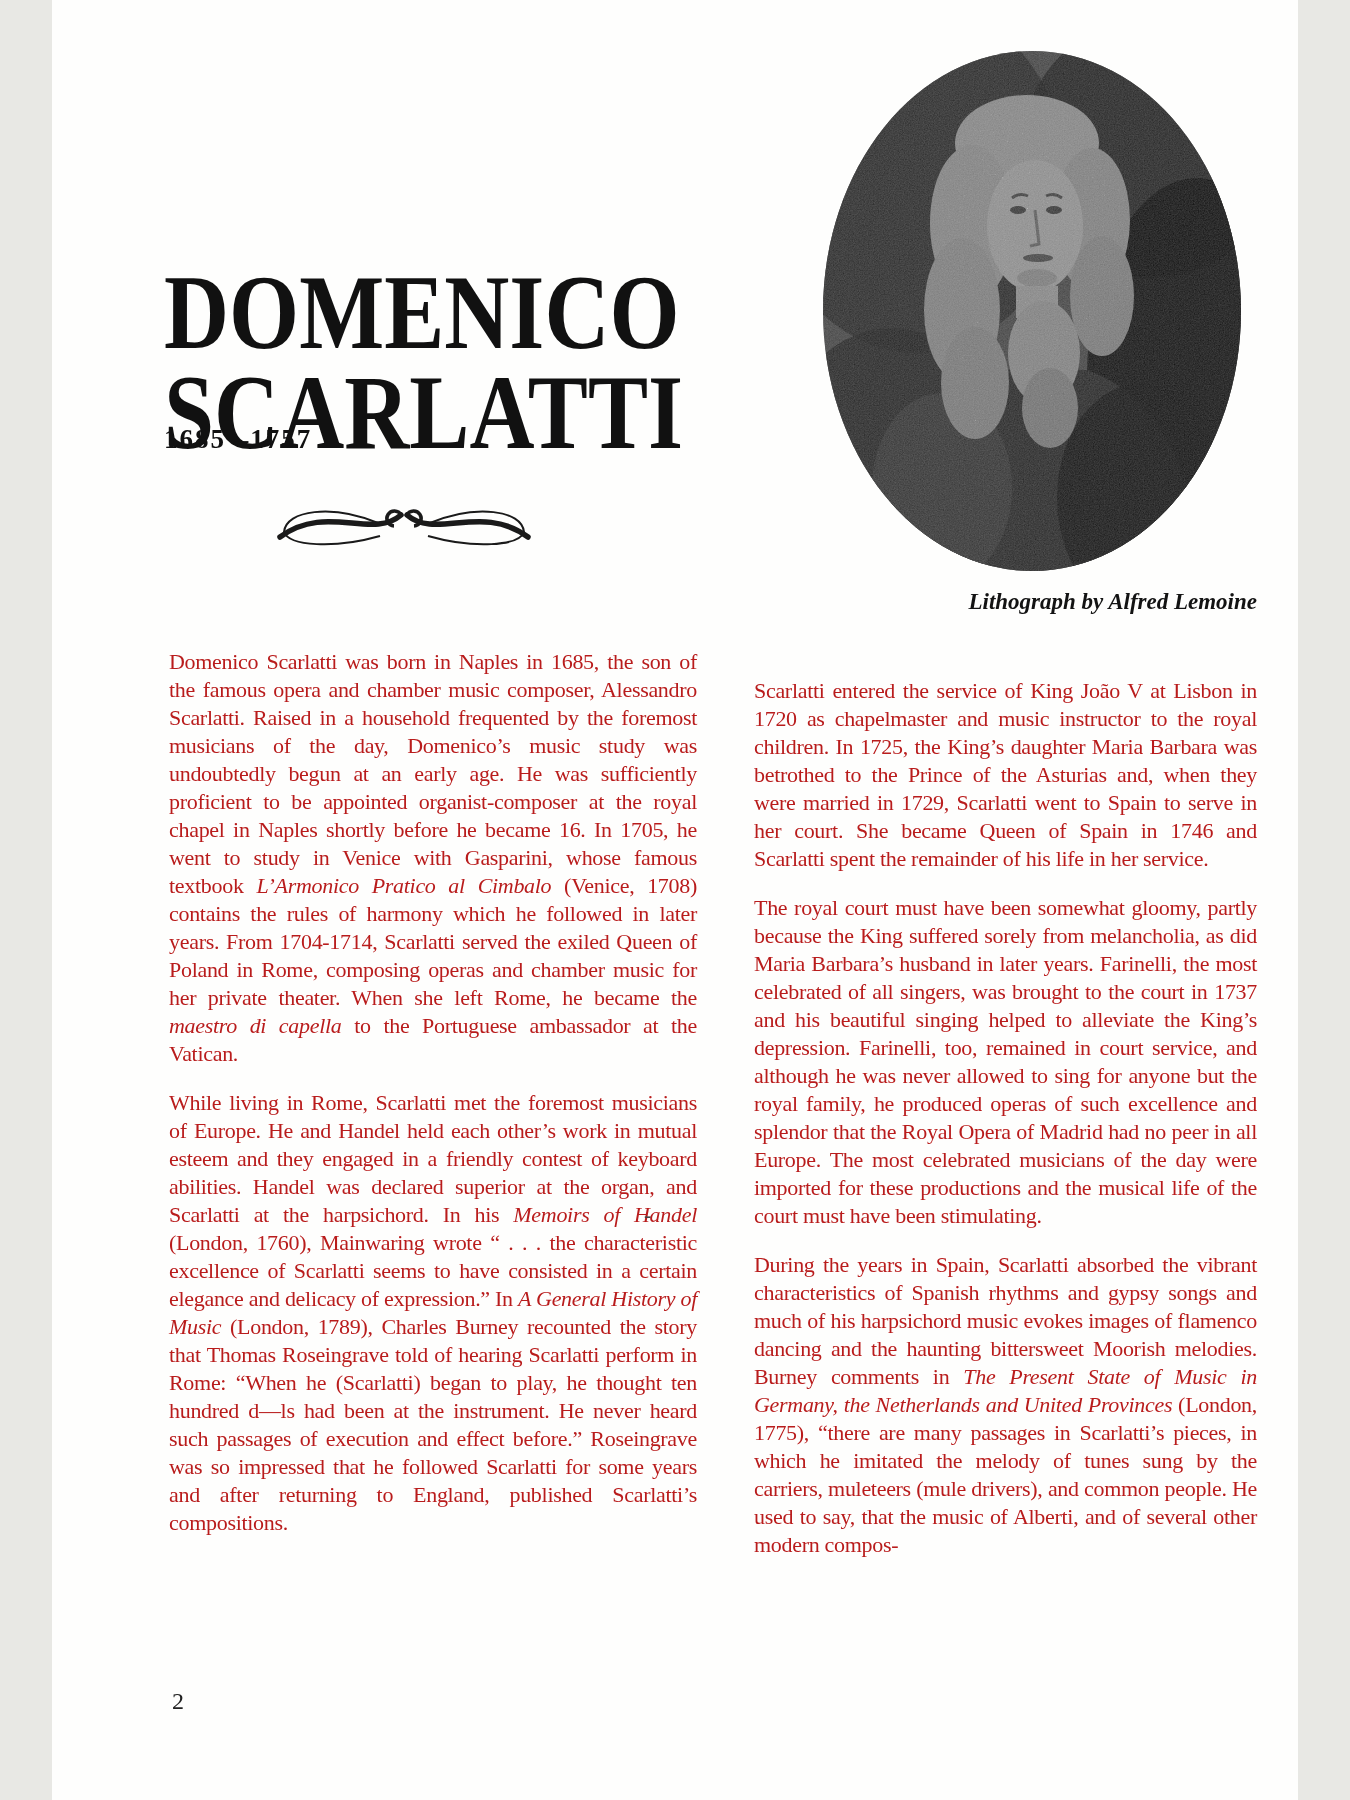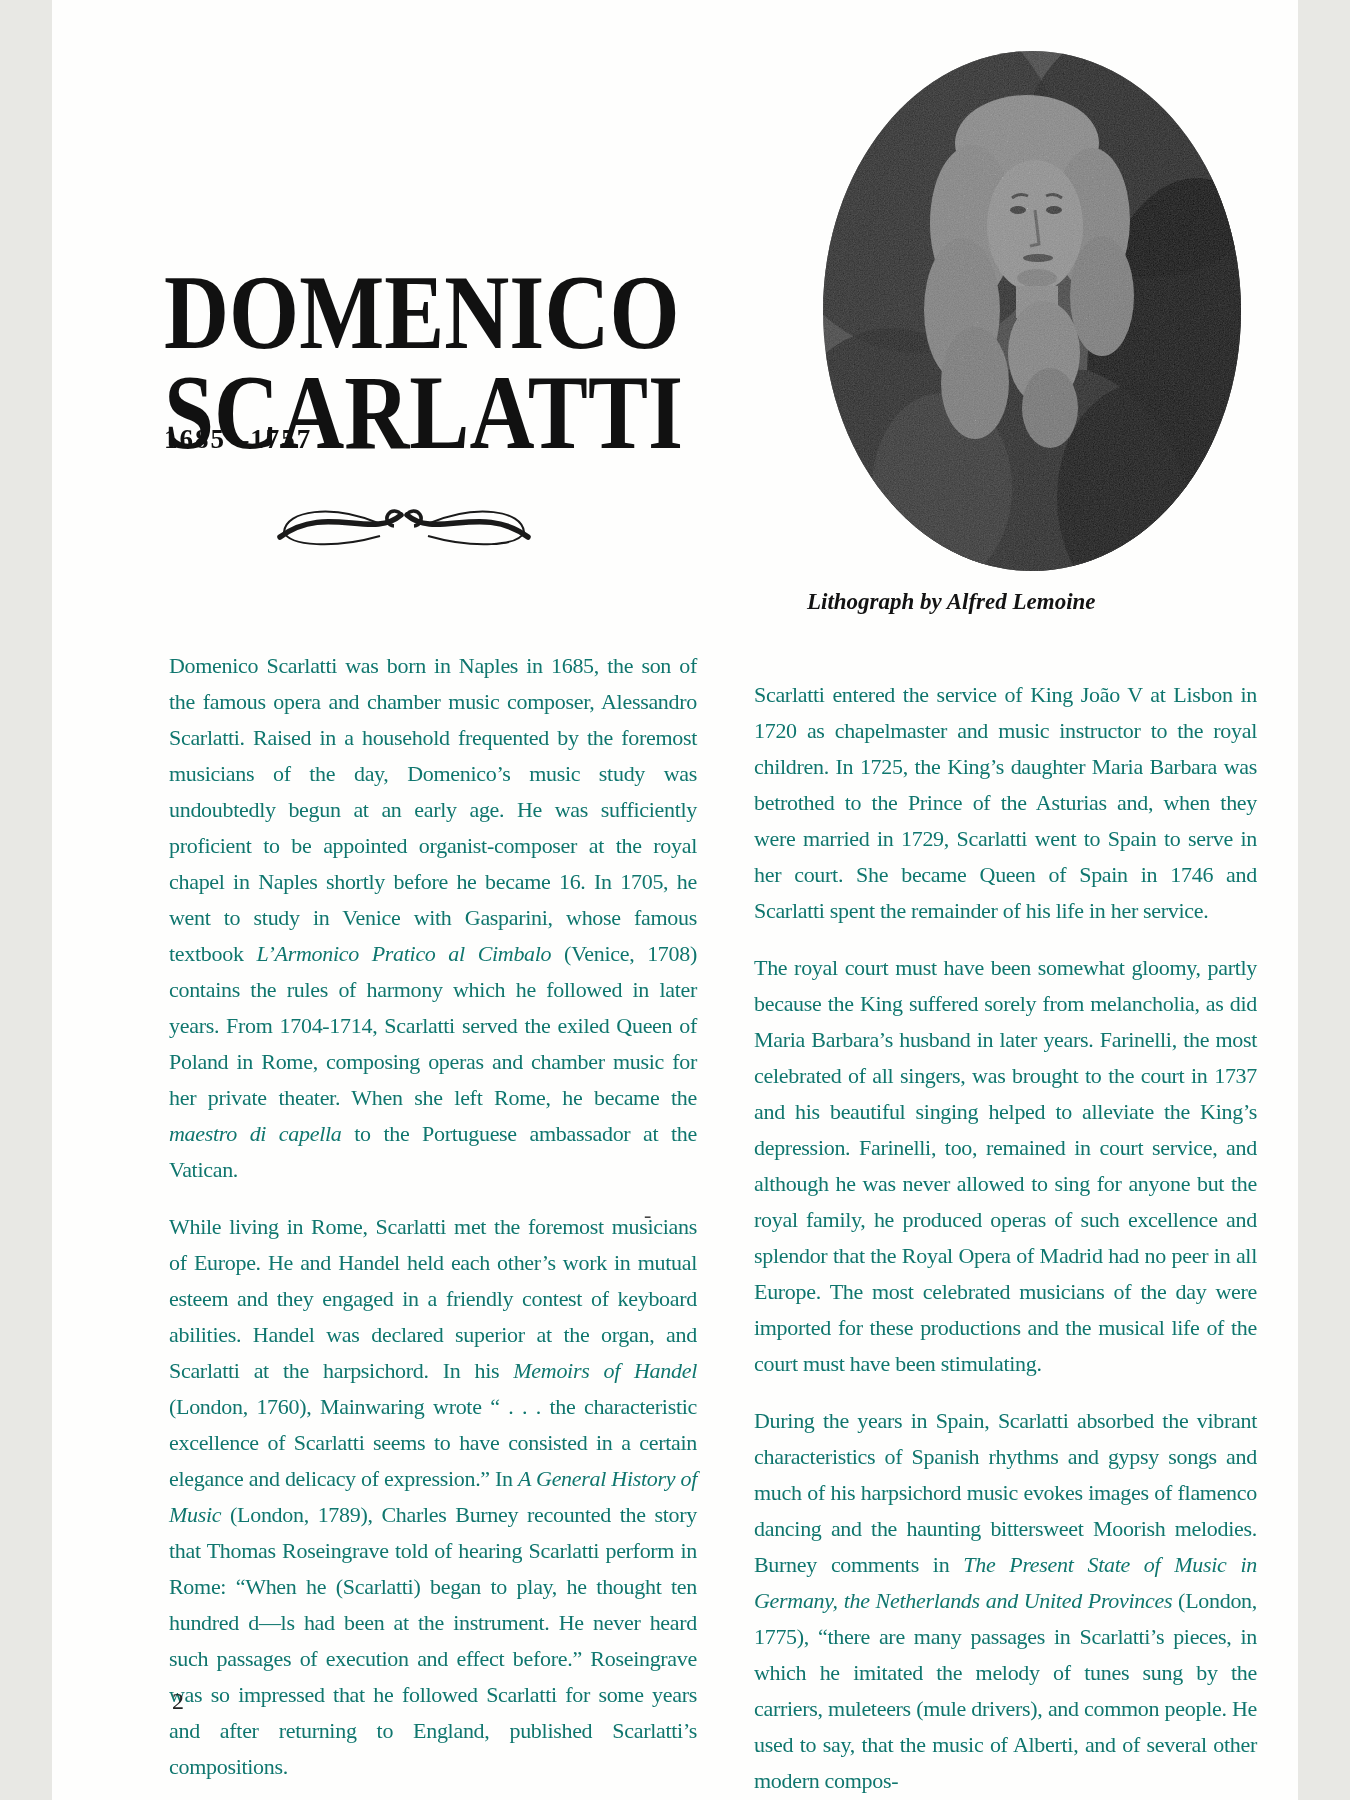--- a/index.html
+++ b/index.html
@@ -27,31 +27,31 @@
     font-size:27px;font-weight:700;letter-spacing:2px;color:#111;
   }
   .ornament{
     position:absolute;left:222px;top:496px;width:260px;height:60px;
   }
   .portrait{
     position:absolute;left:770px;top:48px;width:420px;height:530px;margin:0;padding:0;
   }
   .caption{
     position:absolute;left:755px;top:589px;width:450px;
-    text-align:left;font-style:italic;font-weight:600;font-size:23px;color:#131313;
+    text-align:right;font-style:italic;font-weight:600;font-size:23px;color:#131313;
   }
   .col{position:absolute;top:648px;}
   .col-left{left:117px;width:528px;}
   .col-right{left:702px;width:503px;margin-top:29px;}
   .col p{
     margin:0 0 21px 0;
-    font-size:22px;line-height:36px;
+    font-size:22px;line-height:28px;
     letter-spacing:-0.3px;
     text-align:justify;
-    color:#0f766e;
+    color:#b91c1c;
   }
   .pagenum{
     position:absolute;left:120px;top:1688px;
     font-size:24px;color:#222;
   }
   .artifact-dash{
     position:absolute;left:592px;top:1202px;
     font-size:22px;color:#444;
   }
 </style>

